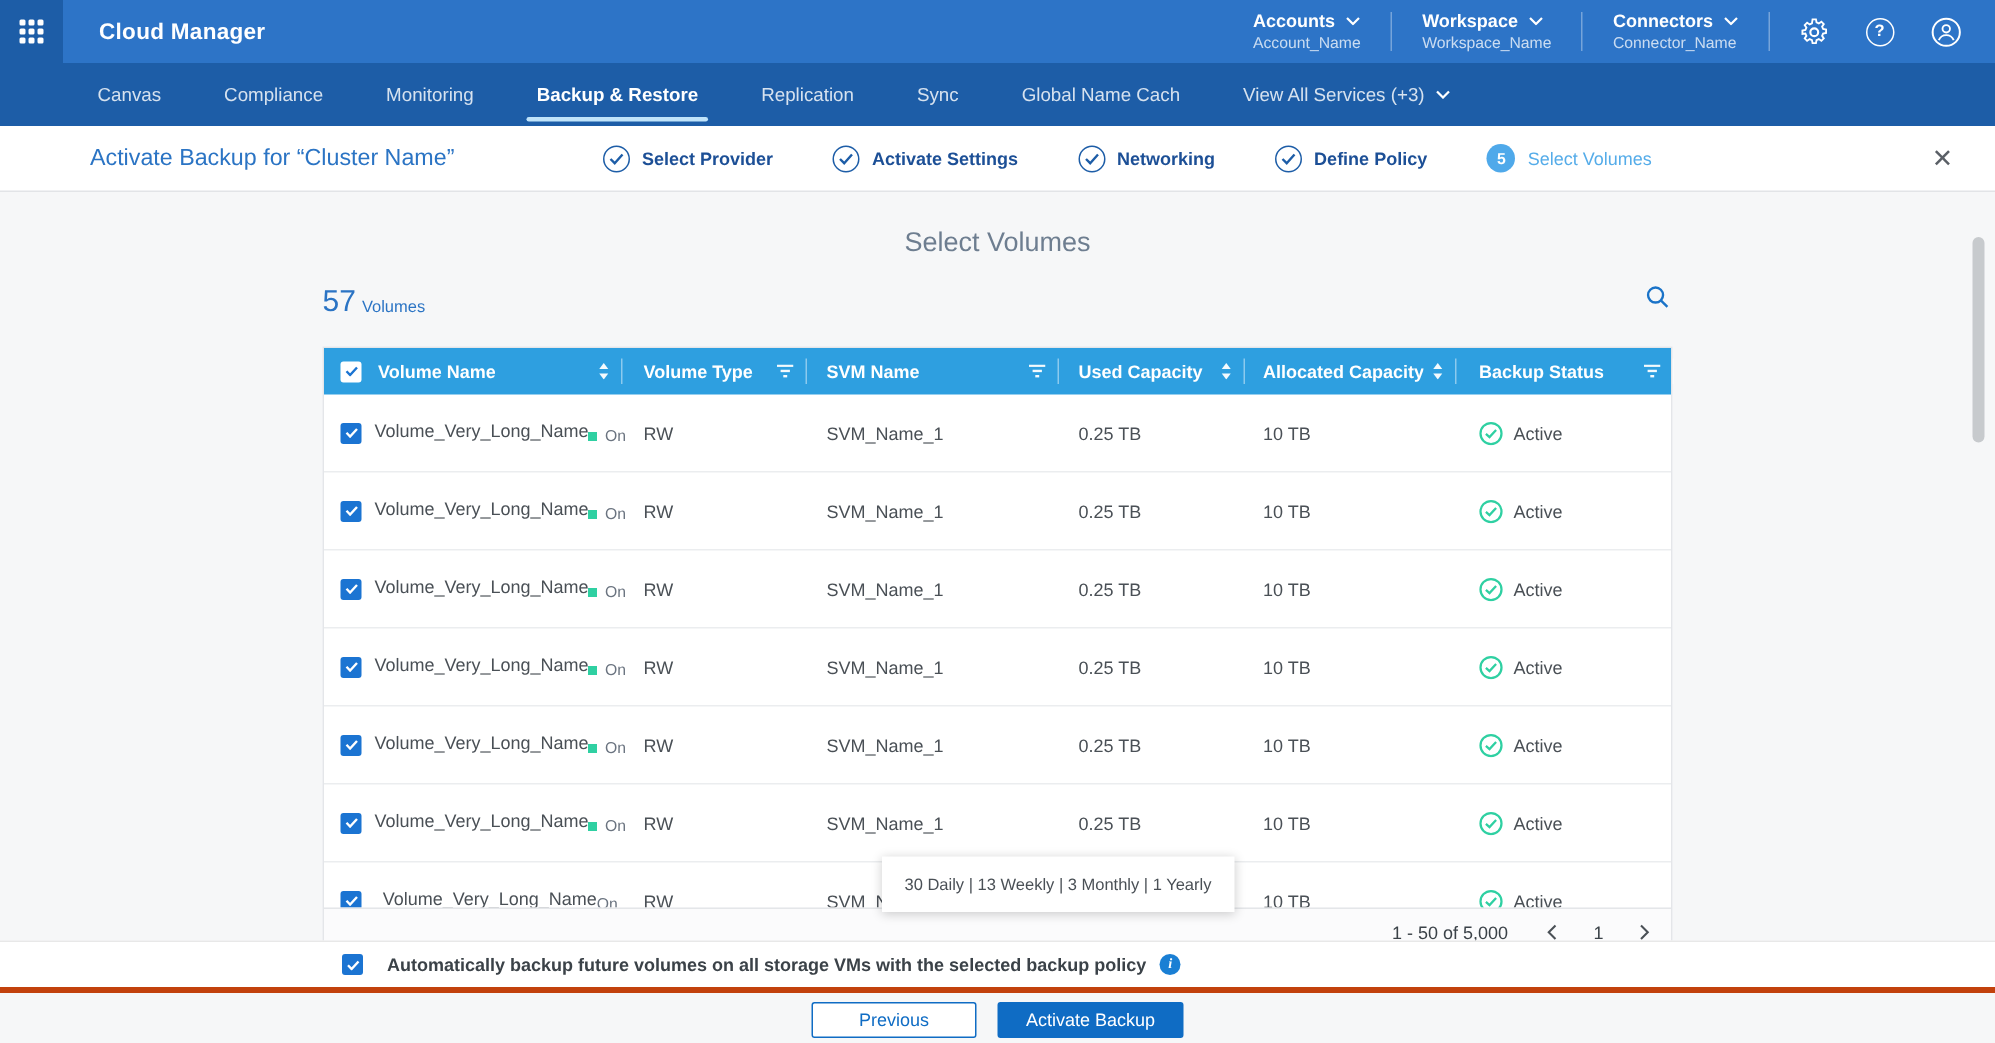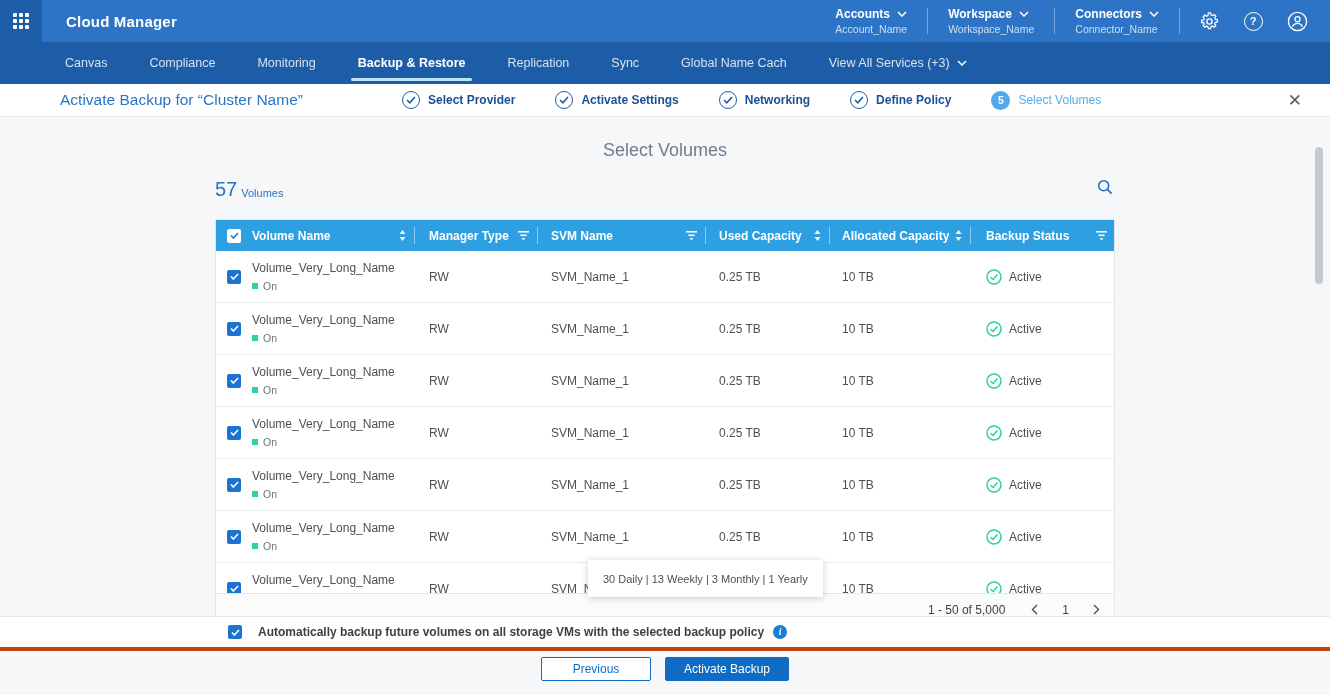--- a/index.html
+++ b/index.html
@@ -25,21 +25,21 @@
     font-size:11px; font-weight:700; color:#fff; }
 
   
   .navbar { height:42px; background:#1d5da7; display:flex; align-items:stretch; padding-left:44px; }
   .tab { position:relative; display:flex; align-items:center; gap:7px; padding:0 21px; color:rgba(255,255,255,.82);
     font-size:12.5px; cursor:pointer; white-space:nowrap; }
   .tab.active { color:#fff; font-weight:700; }
   .tab.active::after { content:""; position:absolute; left:14px; right:14px; bottom:3px; height:3px; background:#bfe3fa; border-radius:2px; }
 
   
-  .wizardbar { height:33px; background:#fff; border-bottom:1px solid #e2e4e7; display:flex; align-items:center; padding:0 22px 0 60px; }
+  .wizardbar { height:44px; background:#fff; border-bottom:1px solid #e2e4e7; display:flex; align-items:center; padding:0 22px 0 60px; }
   .wz-title { color:#2b74c4; font-size:15.5px; width:342px; flex:0 0 342px; }
   .steps { display:flex; align-items:center; gap:40px; }
   .step { display:flex; align-items:center; gap:8px; cursor:pointer; }
   .step .ring { width:18px; height:18px; border-radius:50%; border:1.6px solid #1d5da7; display:flex; align-items:center; justify-content:center; }
   .step .slabel { font-size:12px; color:#1c4f96; font-weight:600; }
   .step.active .ring { border:none; background:#4fa9ea; width:19px; height:19px; color:#fff; font-size:10.5px; font-weight:700; }
   .step.active .slabel { color:#55ace9; font-weight:400; }
   .wz-close { margin-left:auto; color:#5a5f66; font-size:17px; cursor:pointer; padding:4px 6px; }
 
   
@@ -61,21 +61,21 @@
   .c1 { width:163px; flex:0 0 163px; }
   .c2 { width:123px; flex:0 0 123px; padding-left:14px; }
   .c3 { width:168px; flex:0 0 168px; padding-left:13px; }
   .c4 { width:124px; flex:0 0 124px; padding-left:13px; }
   .c5 { width:141px; flex:0 0 141px; padding-left:12px; }
   .c6 { width:145px; flex:0 0 145px; padding-left:15px; }
 
   .rows-viewport { height:344px; overflow:hidden; }
   .trow { height:52px; display:flex; align-items:center; border-bottom:1px solid #ebedef; }
   .cell { font-size:12px; color:#4a5056; display:flex; align-items:center; }
-  .namecell { flex-direction:column; align-items:flex-start; justify-content:center; }
+  .namecell { flex-direction:row; align-items:flex-start; justify-content:center; }
   .vname { font-size:12px; color:#4a5056; }
   .vstate { display:flex; align-items:center; gap:5px; margin-top:5px; }
   .onsq { width:6px; height:6px; background:#2fd0a2; }
   .onlbl { font-size:10.5px; color:#6b7480; }
 
   .cb { width:14px; height:14px; border-radius:2px; background:#1b74d2; display:flex; align-items:center; justify-content:center; cursor:pointer; flex:0 0 14px; }
   .cb.light { background:#fff; }
 
   .statuswrap { display:flex; align-items:center; gap:7px; }
 
@@ -297,21 +297,21 @@
     <span class="hlab">Volume Name</span>
     <span class="hicon icon-sort">
       <svg width="7" height="11" viewBox="0 0 7 11">
                   <path d="M3.5 0l3 4h-6z" fill="#fff"></path>
                   <path d="M3.5 11l-3-4h6z" fill="#fff"></path>
                 </svg>
     </span>
 
   </div>
             <div class="hc sep c2">
-    <span class="hlab">Manager Type</span>
+    <span class="hlab">Volume Type</span>
 
     <span class="hicon icon-filter">
       <svg width="11" height="9" viewBox="0 0 11 9">
                   <rect x="0" y="0" width="11" height="1.6" fill="#fff"></rect>
                   <rect x="2.4" y="3.5" width="6.2" height="1.6" fill="#fff"></rect>
                   <rect x="4.2" y="7" width="2.6" height="1.6" fill="#fff"></rect>
                 </svg>
     </span>
   </div>
             <div class="hc sep c3">

